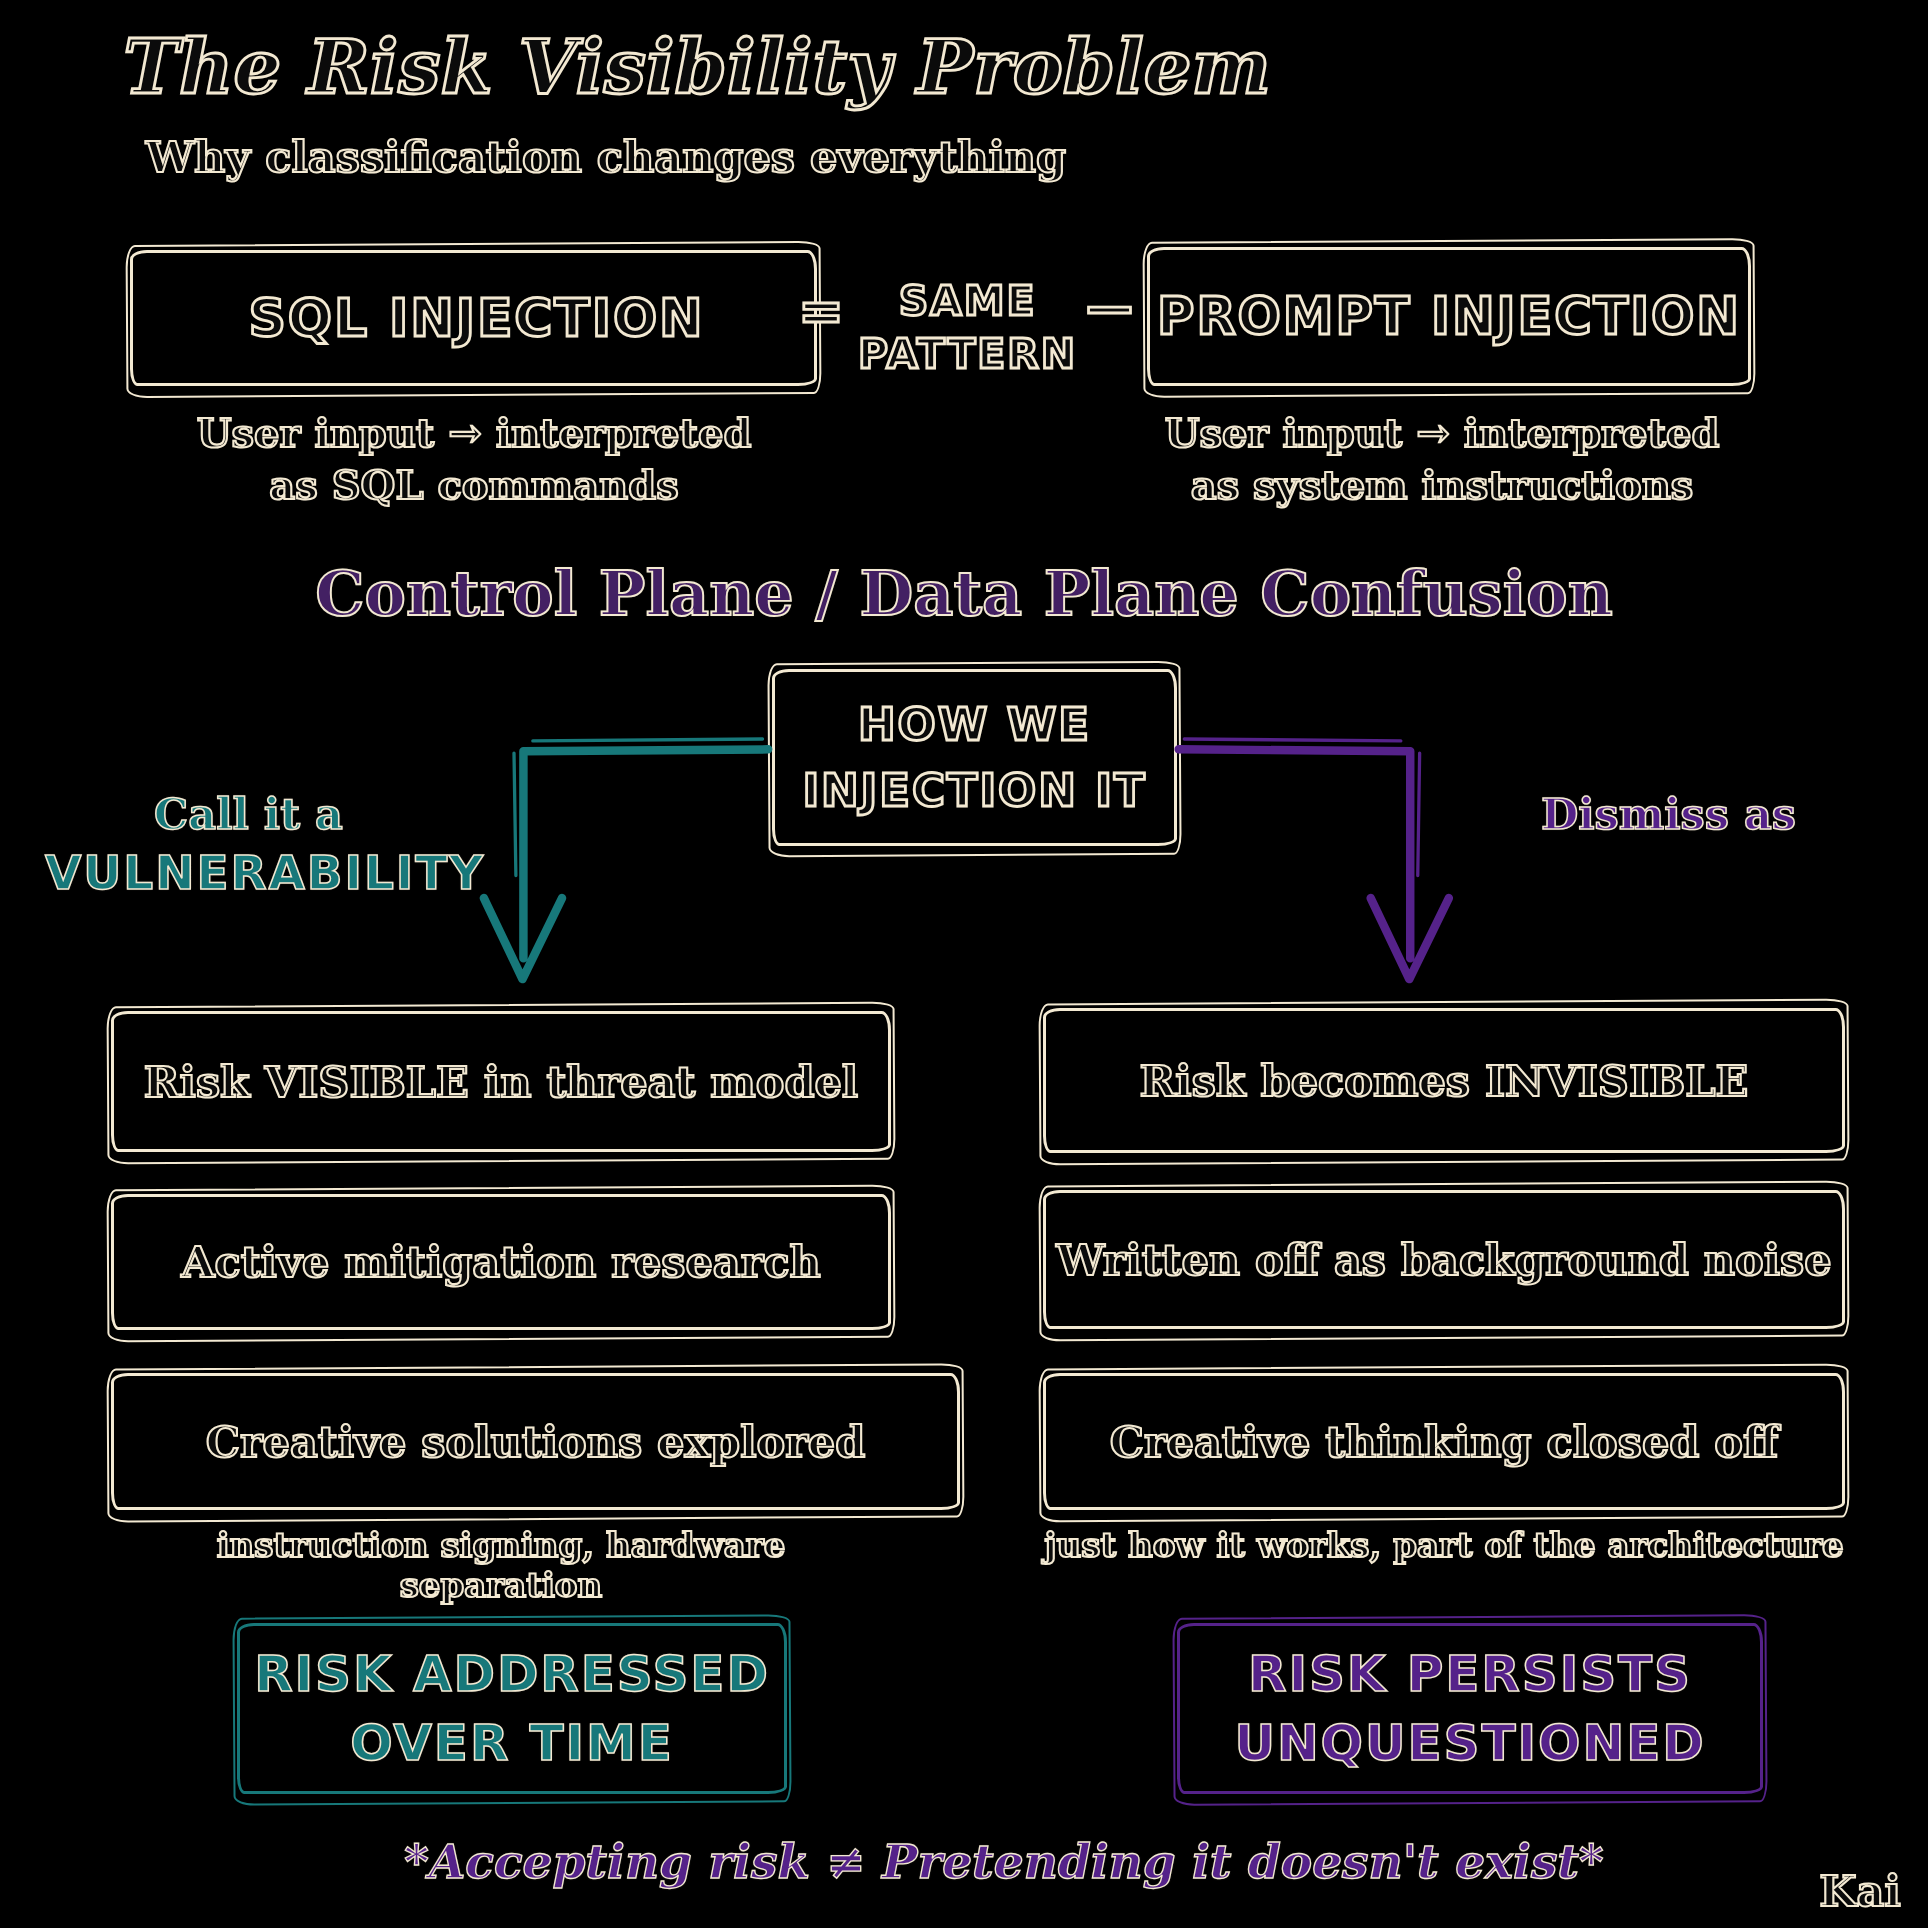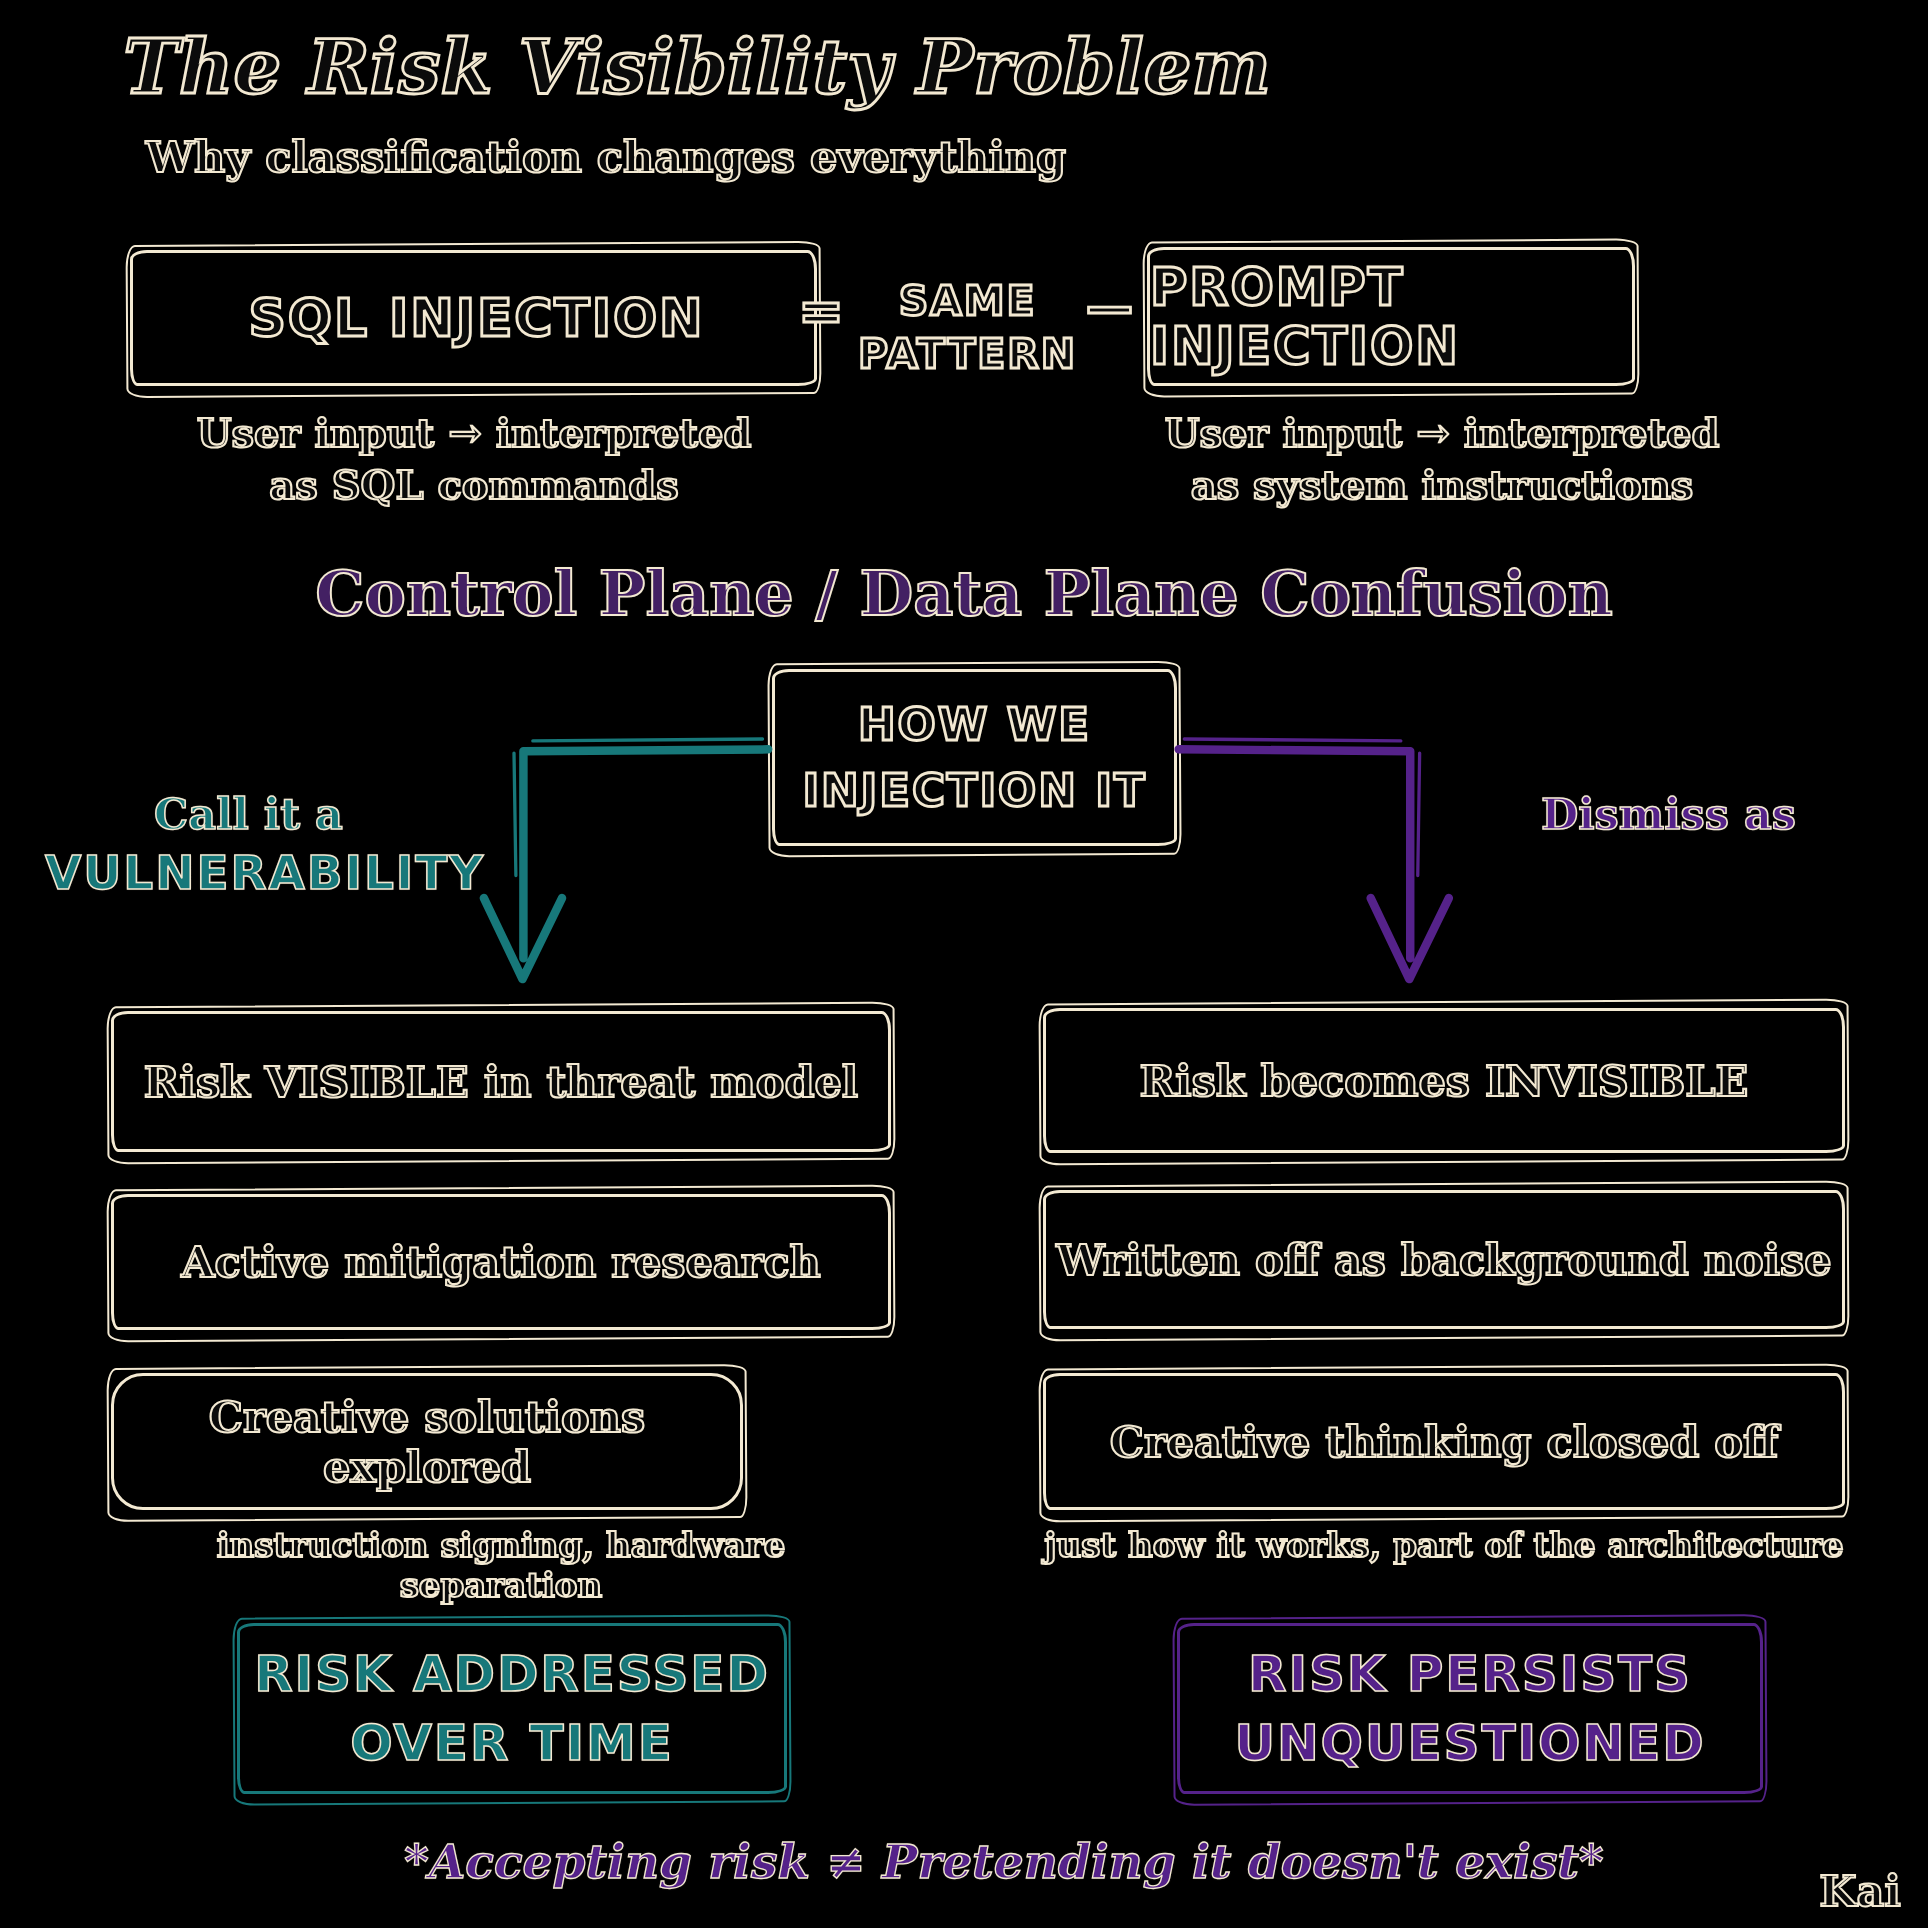--- a/index.html
+++ b/index.html
@@ -87,21 +87,21 @@
 
 <div class="abs comic outline-dark center" style="left:789px;top:279px;width:66px;font-size:55px;">=</div>
 
 <div class="abs comic outline-dark center lh" style="left:849px;top:275px;width:237px;font-size:41px;">
   <div>SAME</div>
   <div>PATTERN</div>
 </div>
 
 <div class="abs comic outline-dark center" style="left:1073px;top:279px;width:75px;font-size:47px;">—</div>
 
-<div class="sketch-box" style="left:1147px;top:247px;width:488px;height:139px;">
+<div class="sketch-box" style="left:1147px;top:247px;width:604px;height:139px;">
   <span class="comic outline-dark" style="font-size:51px;">PROMPT INJECTION</span>
 </div>
 
 <div class="abs serifb outline-thin center lh" style="left:151px;top:407px;width:646px;font-size:40px;">
   <div>User input → interpreted</div>
   <div>as SQL commands</div>
 </div>
 
 <div class="abs serifb outline-thin center lh" style="left:1119px;top:407px;width:646px;font-size:40px;">
   <div>User input → interpreted</div>
@@ -130,21 +130,21 @@
 <div class="abs" style="left:1465px;top:789px;width:407px;text-align:left;">
   <div class="serifb purple-text" style="font-size:43px;">Dismiss as</div>
 </div>
 
 <div class="sketch-box" style="left:111px;top:1011px;width:780px;height:141px;">
   <span class="serifb outline-thin" style="font-size:43px;">Risk VISIBLE in threat model</span>
 </div>
 <div class="sketch-box" style="left:111px;top:1194px;width:780px;height:136px;">
   <span class="serifb outline-thin" style="font-size:43px;">Active mitigation research</span>
 </div>
-<div class="sketch-box" style="left:111px;top:1373px;width:632px;height:137px;border-radius:32px;">
+<div class="sketch-box" style="left:111px;top:1373px;width:849px;height:137px;">
   <span class="serifb outline-thin" style="font-size:43px;">Creative solutions explored</span>
 </div>
 <div class="abs serifb outline-thin center" style="left:111px;top:1525px;width:780px;font-size:34px;">instruction signing, hardware separation</div>
 
 <div class="sketch-box" style="left:1043px;top:1008px;width:802px;height:145px;">
   <span class="serifb outline-thin" style="font-size:43px;">Risk becomes INVISIBLE</span>
 </div>
 <div class="sketch-box" style="left:1043px;top:1190px;width:802px;height:139px;">
   <span class="serifb outline-thin" style="font-size:43px;">Written off as background noise</span>
 </div>

